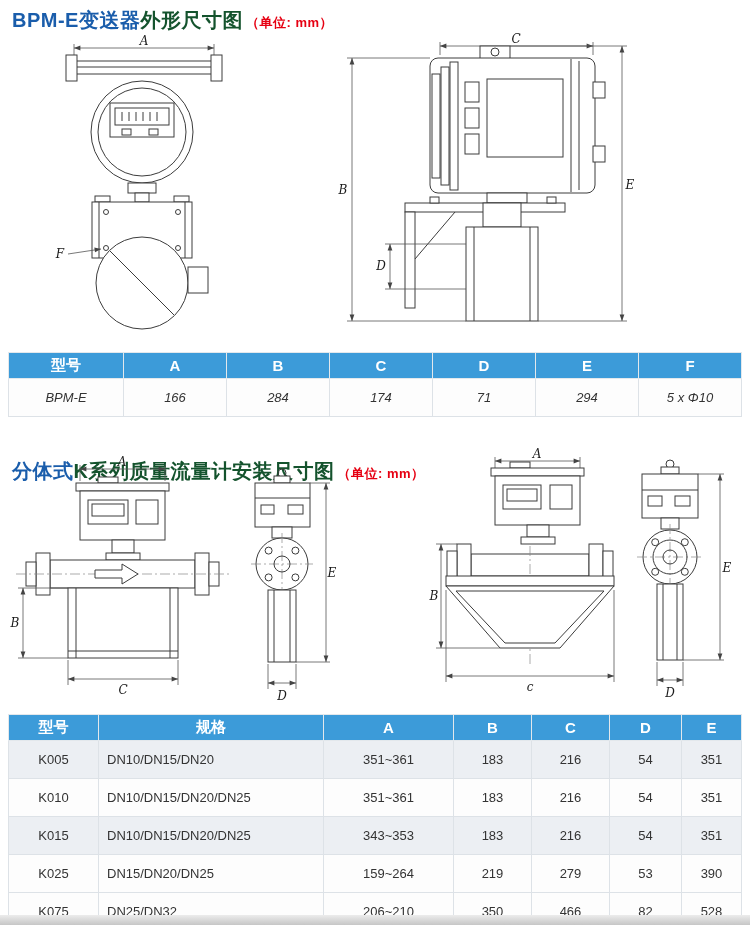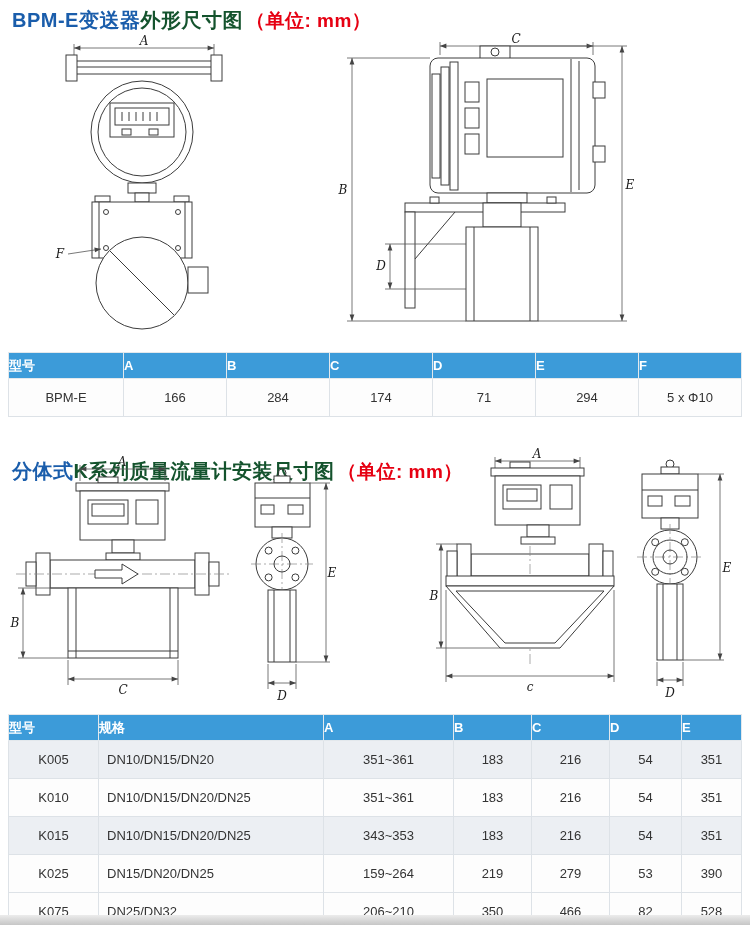--- a/index.html
+++ b/index.html
@@ -5,32 +5,32 @@
   * { margin:0; padding:0; box-sizing:border-box; }
   html,body { width:750px; height:925px; }
   body {
     position:relative; background:#ffffff; overflow:hidden;
     font-family:"Liberation Sans","DejaVu Sans",sans-serif;
   }
   .abs { position:absolute; }
   .title { font-size:20px; font-weight:bold; white-space:nowrap; letter-spacing:0.5px; }
   .title .brand { color:#1a5dab; }
   .title .rest  { color:#14532d; }
-  .title .unit  { font-size:19px; font-weight:bold; color:#e60012; margin-left:3px; }
+  .title .unit  { font-size:13px; font-weight:bold; color:#e60012; margin-left:3px; }
 
   .tbl { border-collapse:collapse; width:100%; table-layout:fixed; background:#fff; }
   .tbl th {
-    background:#3c9bd9; color:#ffffff; font-size:13px; font-weight:bold;
-    height:26px; border:1px solid #e3e8ec; text-align:left;
+    background:#3c9bd9; color:#ffffff; font-size:15px; font-weight:bold;
+    height:26px; border:1px solid #e3e8ec; text-align:center;
   }
   .tbl td {
     font-size:13px; color:#333333; height:38px;
     border:1px solid #dde2e7; text-align:center; background:#fdfdfd;
   }
-  .tbl1 td { height:38px; }
+  .tbl1 td { height:38px;font-style:italic; }
   .tbl tr.alt td { background:#eceff3; }
   .tbl td.spec { text-align:left; padding-left:8px; }
 
   svg.draw { position:absolute; overflow:visible; }
   .ln { fill:none; stroke:#3c3c3c; stroke-width:1; }
   .fl { fill:#ffffff; stroke:#3c3c3c; stroke-width:1; }
   .dm { fill:none; stroke:#555555; stroke-width:0.8; }
   .cl { fill:none; stroke:#888888; stroke-width:0.7; stroke-dasharray:10 3 2 3; }
   .dt { font-family:"DejaVu Serif","Liberation Serif",serif; font-style:italic; font-size:12px; fill:#1a1a1a; }
 </style>

